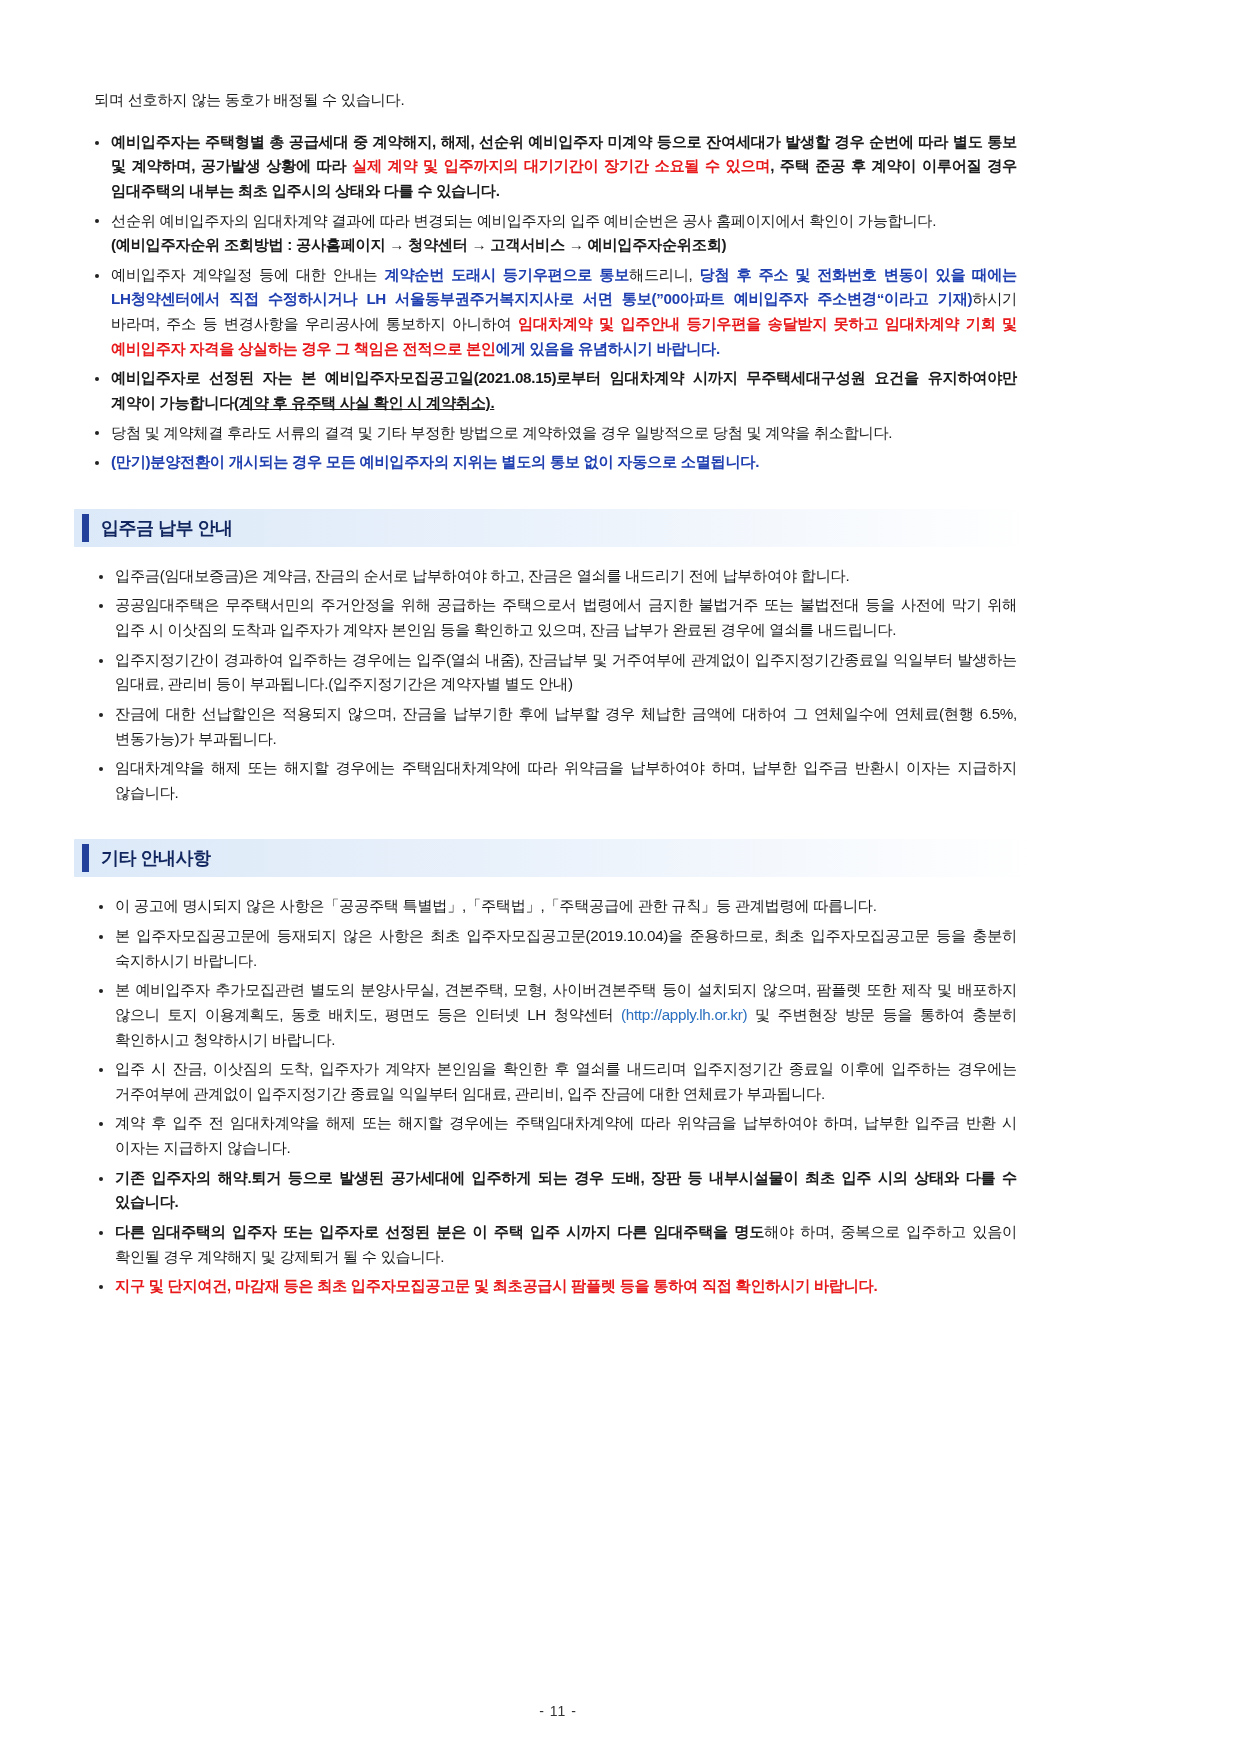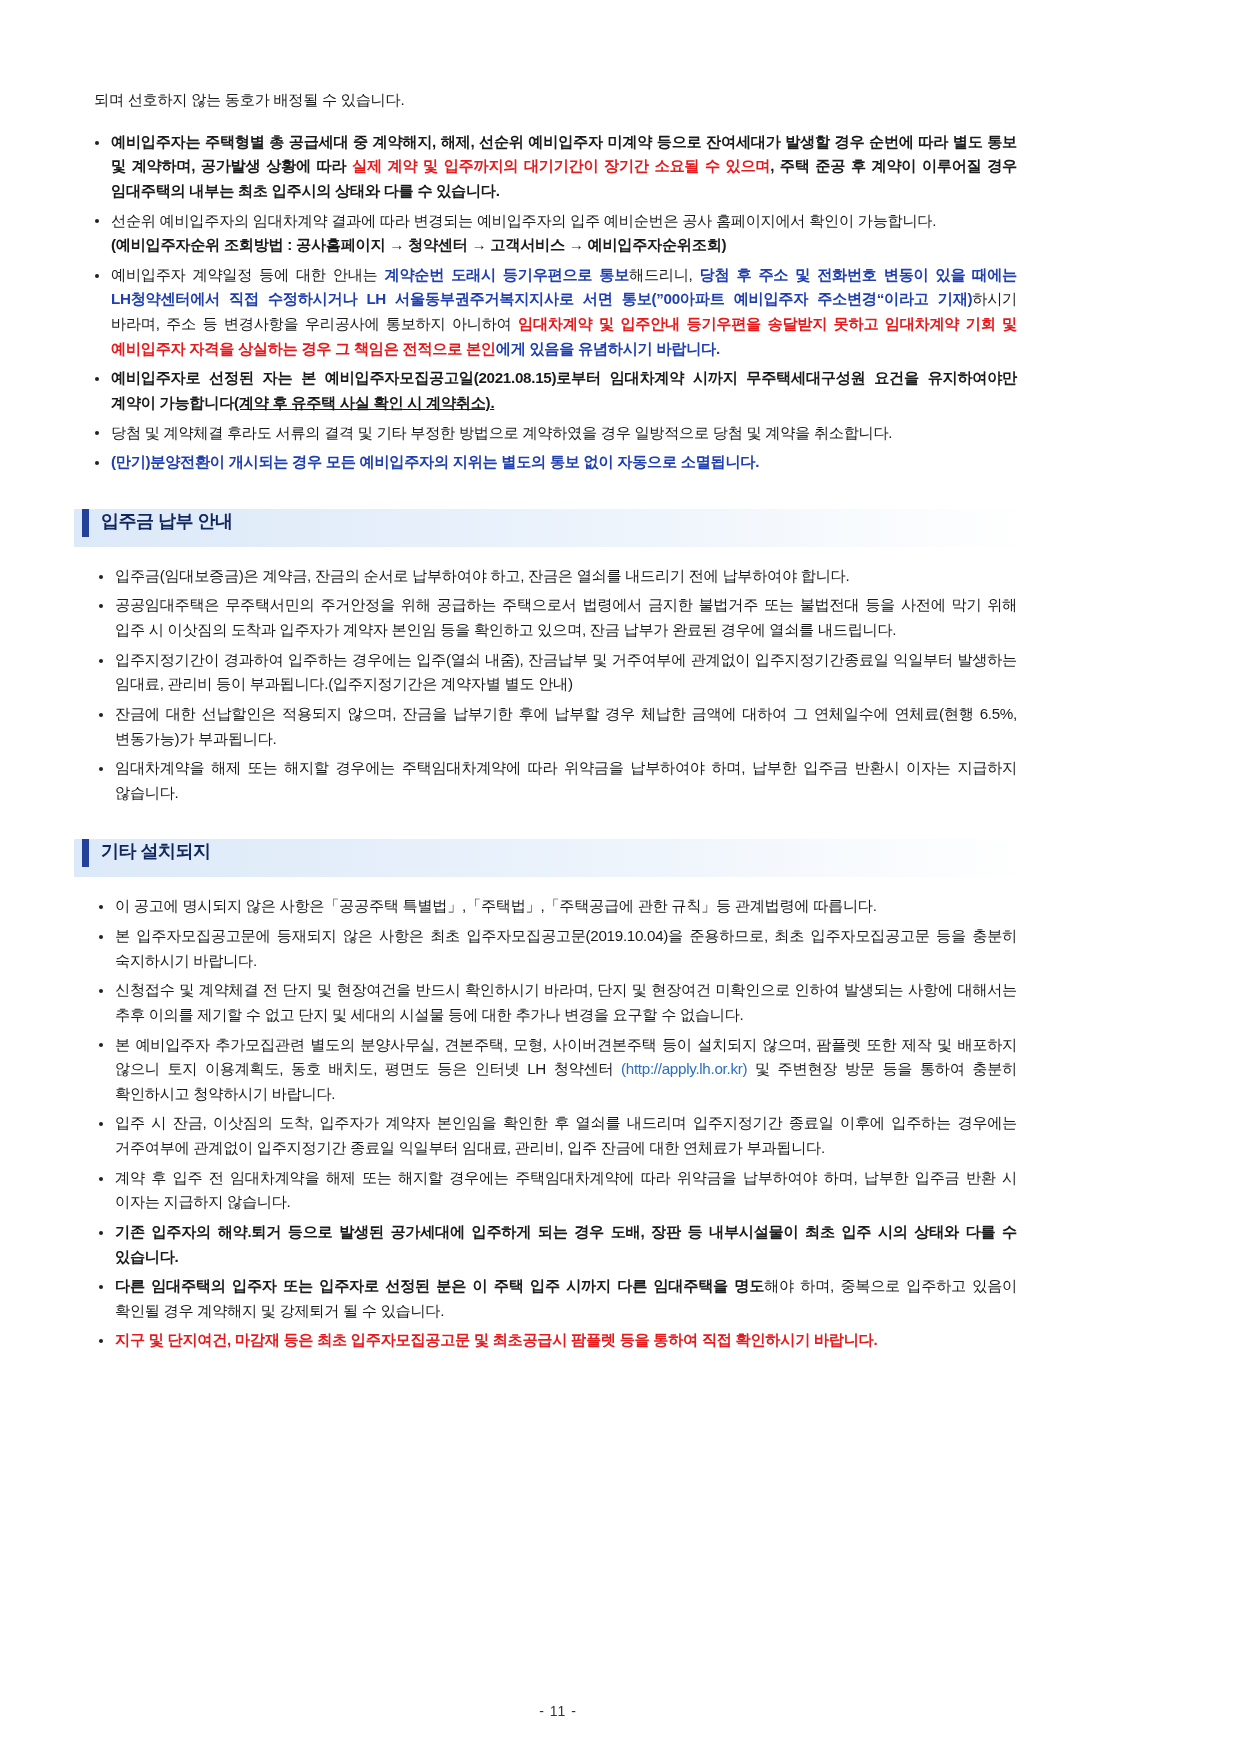--- a/index.html
+++ b/index.html
@@ -99,20 +99,21 @@
     margin: 0 0 6px 20px;
   }
 
   
   .section-head {
     position: relative;
     margin: 34px 0 14px 0;
     height: 38px;
     background: linear-gradient(to right, #dce9f8 0%, #e9f1fb 45%, #ffffff 100%);
     display: flex;
+    align-items: center;
     border-radius: 1px;
   }
   .section-head .bar {
     width: 7px;
     height: 28px;
     background: #23409a;
     margin-left: 8px;
     margin-right: 12px;
     flex: none;
   }
@@ -164,27 +165,26 @@
         <ul class="bullets">
           <li><span>입주금(임대보증금)은 계약금, 잔금의 순서로 납부하여야 하고, 잔금은 열쇠를 내드리기 전에 납부하여야 합니다.</span></li>
           <li><span>공공임대주택은 무주택서민의 주거안정을 위해 공급하는 주택으로서 법령에서 금지한 불법거주 또는 불법전대 등을 사전에 막기 위해 입주 시 이삿짐의 도착과 입주자가 계약자 본인임 등을 확인하고 있으며, 잔금 납부가 완료된 경우에 열쇠를 내드립니다.</span></li>
           <li><span>입주지정기간이 경과하여 입주하는 경우에는 입주(열쇠 내줌), 잔금납부 및 거주여부에 관계없이 입주지정기간종료일 익일부터 발생하는 임대료, 관리비 등이 부과됩니다.(입주지정기간은 계약자별 별도 안내)</span></li>
           <li><span>잔금에 대한 선납할인은 적용되지 않으며, 잔금을 납부기한 후에 납부할 경우 체납한 금액에 대하여 그 연체일수에 연체료(현행 6.5%, 변동가능)가 부과됩니다.</span></li>
           <li><span>임대차계약을 해제 또는 해지할 경우에는 주택임대차계약에 따라 위약금을 납부하여야 하며, 납부한 입주금 반환시 이자는 지급하지 않습니다.</span></li>
         </ul>
       </div>
       <div class="section-head">
         <div class="bar"></div>
-        <div class="title">기타 설치되지</div>
+        <div class="title">기타 안내사항</div>
       </div>
       <div class="section-body">
         <ul class="bullets">
           <li><span>이 공고에 명시되지 않은 사항은「공공주택 특별법」,「주택법」,「주택공급에 관한 규칙」등 관계법령에 따릅니다.</span></li>
           <li><span>본 입주자모집공고문에 등재되지 않은 사항은 최초 입주자모집공고문(2019.10.04)을 준용하므로, 최초 입주자모집공고문 등을 충분히 숙지하시기 바랍니다.</span></li>
-          <li><span>신청접수 및 계약체결 전 단지 및 현장여건을 반드시 확인하시기 바라며, 단지 및 현장여건 미확인으로 인하여 발생되는 사항에 대해서는 추후 이의를 제기할 수 없고 단지 및 세대의 시설물 등에 대한 추가나 변경을 요구할 수 없습니다.</span></li>
           <li><span>본 예비입주자 추가모집관련 별도의 분양사무실, 견본주택, 모형, 사이버견본주택 등이 설치되지 않으며, 팜플렛 또한 제작 및 배포하지 않으니 토지 이용계획도, 동호 배치도, 평면도 등은 인터넷 LH 청약센터 </span><span class="link">(http://apply.lh.or.kr)</span><span> 및 주변현장 방문 등을 통하여 충분히 확인하시고 청약하시기 바랍니다.</span></li>
           <li><span>입주 시 잔금, 이삿짐의 도착, 입주자가 계약자 본인임을 확인한 후 열쇠를 내드리며 입주지정기간 종료일 이후에 입주하는 경우에는 거주여부에 관계없이 입주지정기간 종료일 익일부터 임대료, 관리비, 입주 잔금에 대한 연체료가 부과됩니다.</span></li>
           <li><span>계약 후 입주 전 임대차계약을 해제 또는 해지할 경우에는 주택임대차계약에 따라 위약금을 납부하여야 하며, 납부한 입주금 반환 시 이자는 지급하지 않습니다.</span></li>
           <li class="bold"><span>기존 입주자의 해약.퇴거 등으로 발생된 공가세대에 입주하게 되는 경우 도배, 장판 등 내부시설물이 최초 입주 시의 상태와 다를 수 있습니다.</span></li>
           <li><span style="font-weight: bold;">다른 임대주택의 입주자 또는 입주자로 선정된 분은 이 주택 입주 시까지 다른 임대주택을 명도</span><span>해야 하며, 중복으로 입주하고 있음이 확인될 경우 계약해지 및 강제퇴거 될 수 있습니다.</span></li>
           <li class="red-item"><span>지구 및 단지여건, 마감재 등은 최초 입주자모집공고문 및 최초공급시 팜플렛 등을 통하여 직접 확인하시기 바랍니다.</span></li>
         </ul>
       </div>
     </div>
 

